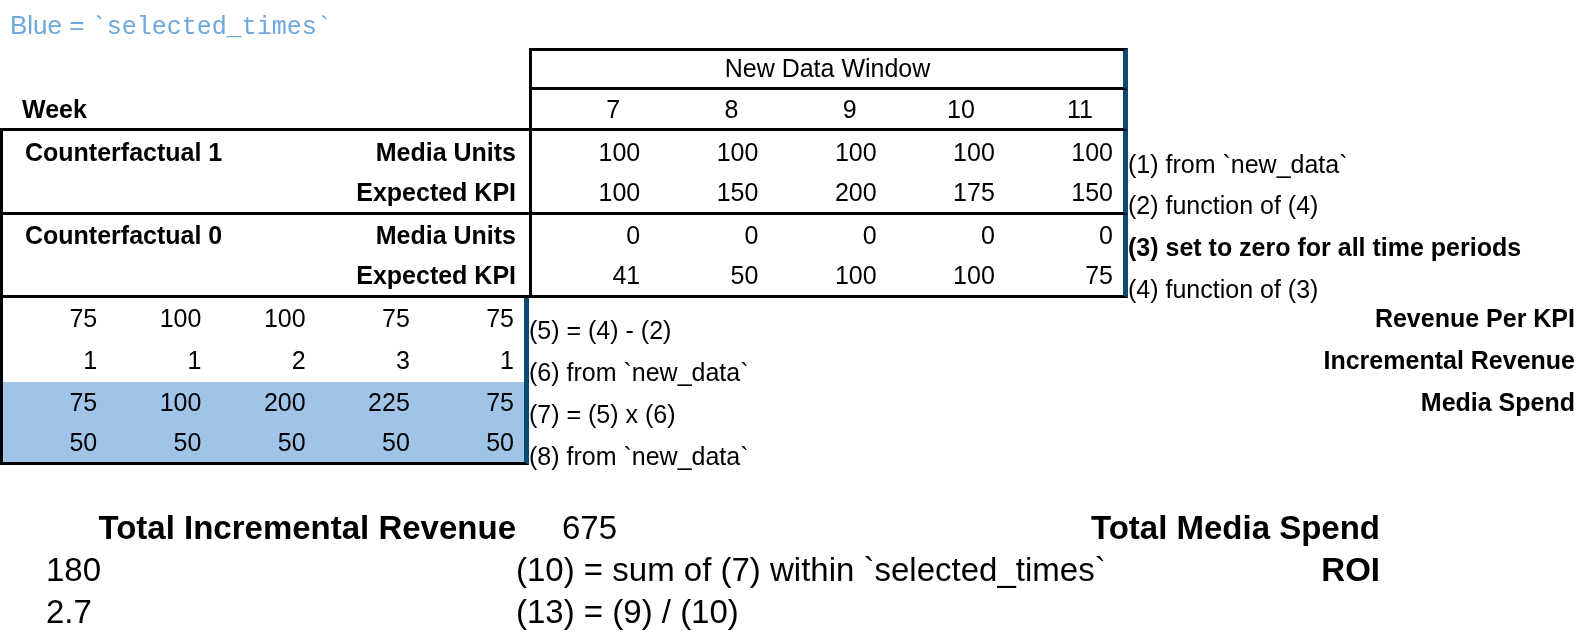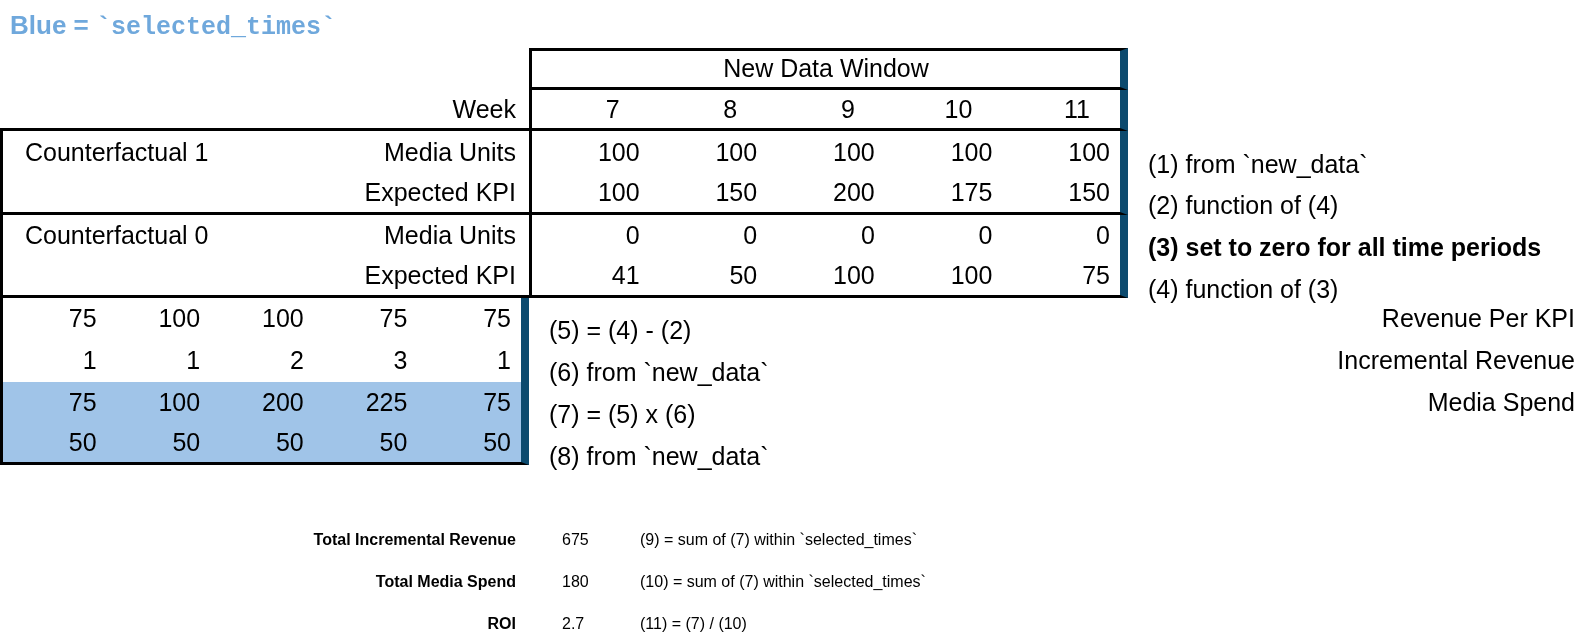--- a/index.html
+++ b/index.html
@@ -10,51 +10,51 @@
   
   .legend{position:absolute;left:10px;top:10px;font-size:26px;font-weight:400;}
   .legend .code{font-family:"Liberation Mono",monospace;font-size:25px;letter-spacing:0px;}
   
   .grid{
     position:absolute;left:0;top:48px;
     display:grid;grid-template-columns:529px 599px 460px;grid-auto-rows:41.7px;
   }
   .cell{display:flex;align-items:center;box-sizing:border-box;font-size:25px;line-height:1;}
   
-  .lab{justify-content:flex-end;padding-left:22px;padding-right:13px;font-weight:400;}
+  .lab{justify-content:flex-start;padding-left:22px;padding-right:13px;font-weight:700;}
   .lab .rl{white-space:nowrap;margin-left:auto;}
   .box-l{border-left:3px solid #000;}
   .bb{border-bottom:3px solid #000;}
   .bt{border-top:3px solid #000;}
   
-  .data{border-left:3px solid #000;border-right:8px solid #0c4a6e;}
+  .data{border-left:3px solid #000;border-right:5px solid #0c4a6e;}
   .title-cell{justify-content:center;}
   .vals{padding:0;}
   .vals span{flex:1 1 0;text-align:right;padding-right:10px;white-space:nowrap;}
   .vals.weeks span{padding-right:30px;}
   .hl{background:#A0C4E8;}
   
-  .ann{padding-left:20px;white-space:nowrap;margin-top:24px;}
+  .ann{padding-left:0;white-space:nowrap;margin-top:24px;}
   .annb{font-weight:700;}
   
   .sum{
     position:absolute;left:0;top:506px;
     display:grid;grid-template-columns:516px 124px 740px;grid-auto-rows:42px;
   }
-  .sum .cell{font-size:16px;align-items:flex-end;}
+  .sum .cell{font-size:33px;}
   .slabel{justify-content:flex-end;font-weight:700;white-space:nowrap;}
   .sval{padding-left:46px;}
   .sann{white-space:nowrap;}
 </style>
 </head>
 <body>
 
 <div class="canvas">
 
-  <div class="legend" style="color: rgb(111, 168, 220); font-weight: bold;">
+  <div class="legend" style="color: rgb(111, 168, 220);">
     <span>Blue = </span><span class="code">`selected_times`</span>
   </div>
 
   <div class="grid" id="main-grid">
       <div class="cell lab "></div>
       <div class="cell data bt bb title-cell">
         <span>New Data Window</span>
       </div>
       <div class="cell ann"></div>
       <div class="cell lab bb">
@@ -173,36 +173,33 @@
       </div>
     </div>
 
   <div class="sum" id="summary-grid">
       <div class="cell slabel">
         <span>Total Incremental Revenue</span>
       </div>
       <div class="cell sval">
         <span>675</span>
       </div>
-      <div class="cell sann">
-        <span>(9) = sum of (7) within `selected_times`</span>
-      </div>
       <div class="cell slabel">
         <span>Total Media Spend</span>
       </div>
       <div class="cell sval">
         <span>180</span>
       </div>
       <div class="cell sann">
         <span>(10) = sum of (7) within `selected_times`</span>
       </div>
       <div class="cell slabel">
         <span>ROI</span>
       </div>
       <div class="cell sval">
         <span>2.7</span>
       </div>
       <div class="cell sann">
-        <span>(11) = (7) / (10)</span>
+        <span>(13) = (9) / (10)</span>
       </div>
     </div>
 
 </div>
 
 </body></html>

